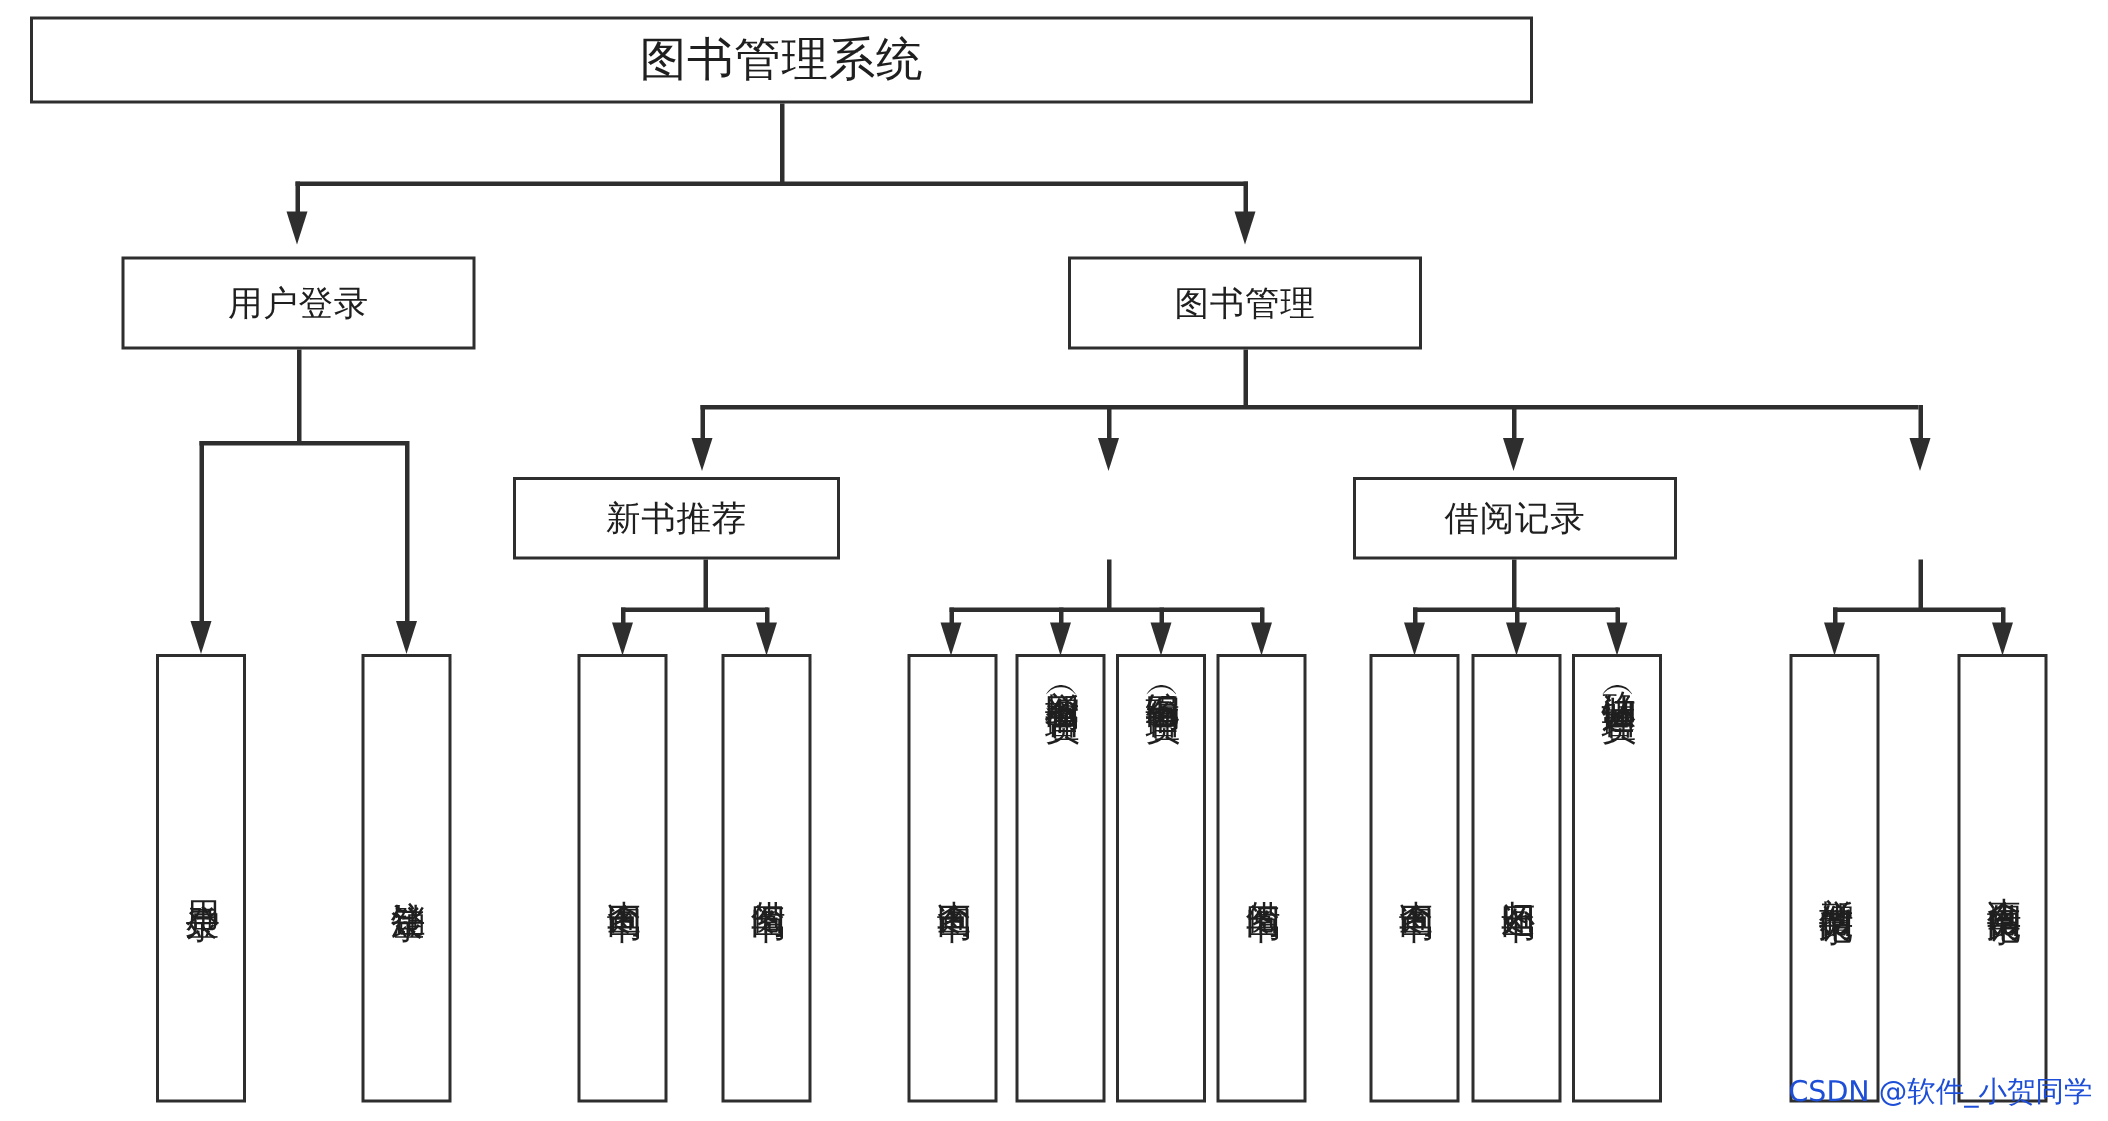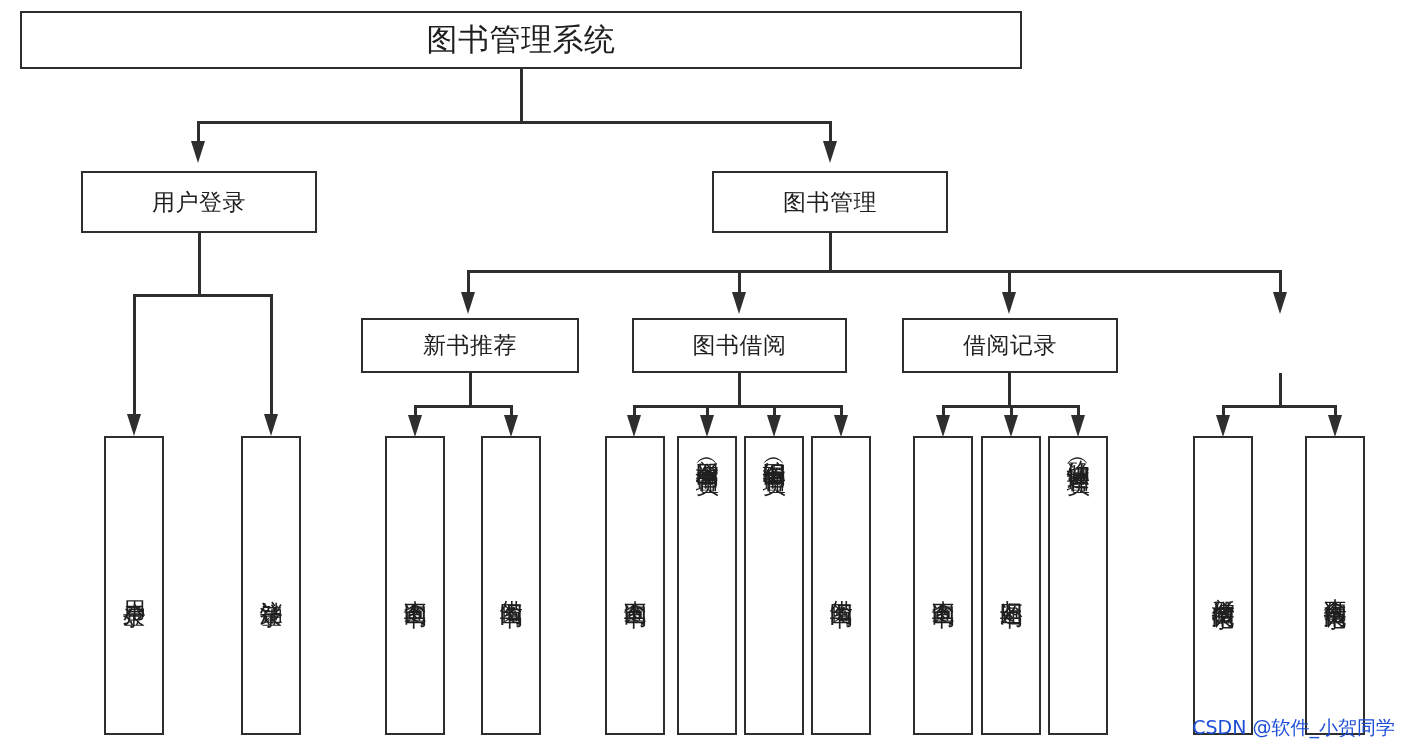--- a/index.html
+++ b/index.html
@@ -122,25 +122,22 @@
 
   <div class="vline" style="left:738px; top:270px; height:23px;"></div>
   <div class="arrow" style="left:732px; top:292px;"></div>
 
   <div class="vline" style="left:1008px; top:270px; height:23px;"></div>
   <div class="arrow" style="left:1002px; top:292px;"></div>
 
   <div class="vline" style="left:1279px; top:270px; height:23px;"></div>
   <div class="arrow" style="left:1273px; top:292px;"></div>
 
-  <div class="node lvl3" style="left:361px; top:318px; width:218px; height:55px;">
+  <div class="node lvl3" style="left:342px; top:318px; width:218px; height:55px;">
     <span class="label">新书推荐</span>
-  </div>
-  <div class="node lvl3" style="left:632px; top:318px; width:215px; height:55px;">
-    <span class="label">图书借阅</span>
   </div>
   <div class="node lvl3" style="left:902px; top:318px; width:216px; height:55px;">
     <span class="label">借阅记录</span>
   </div>
 
   <div class="vline" style="left:469px; top:373px; height:33px;"></div>
   <div class="hline" style="left:414px; top:405px; width:98px;"></div>
   <div class="vline" style="left:414px; top:405px; height:12px;"></div>
   <div class="arrow" style="left:408px; top:415px;"></div>
   <div class="vline" style="left:510px; top:405px; height:12px;"></div>

